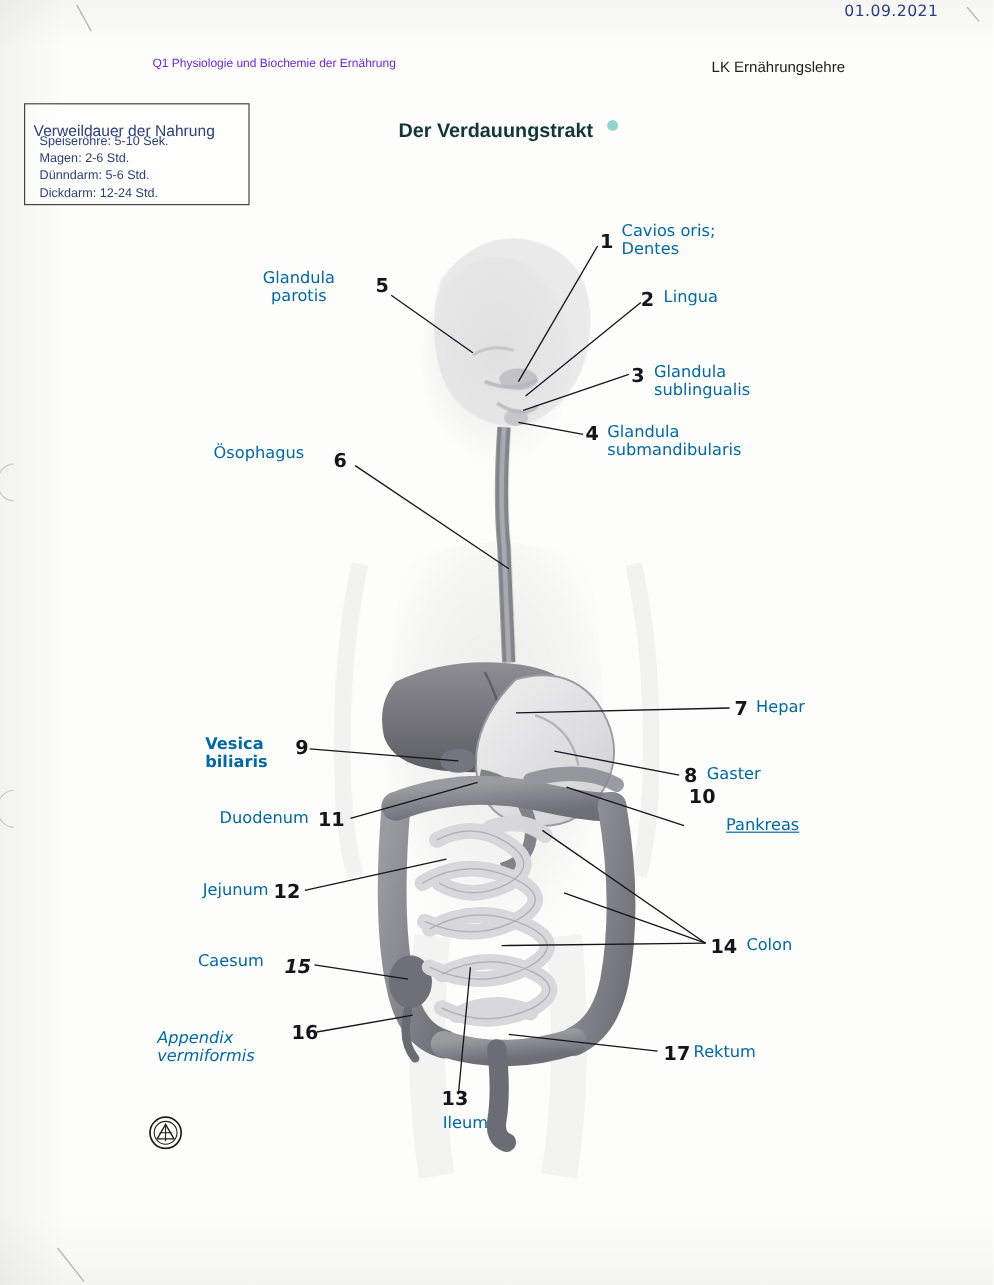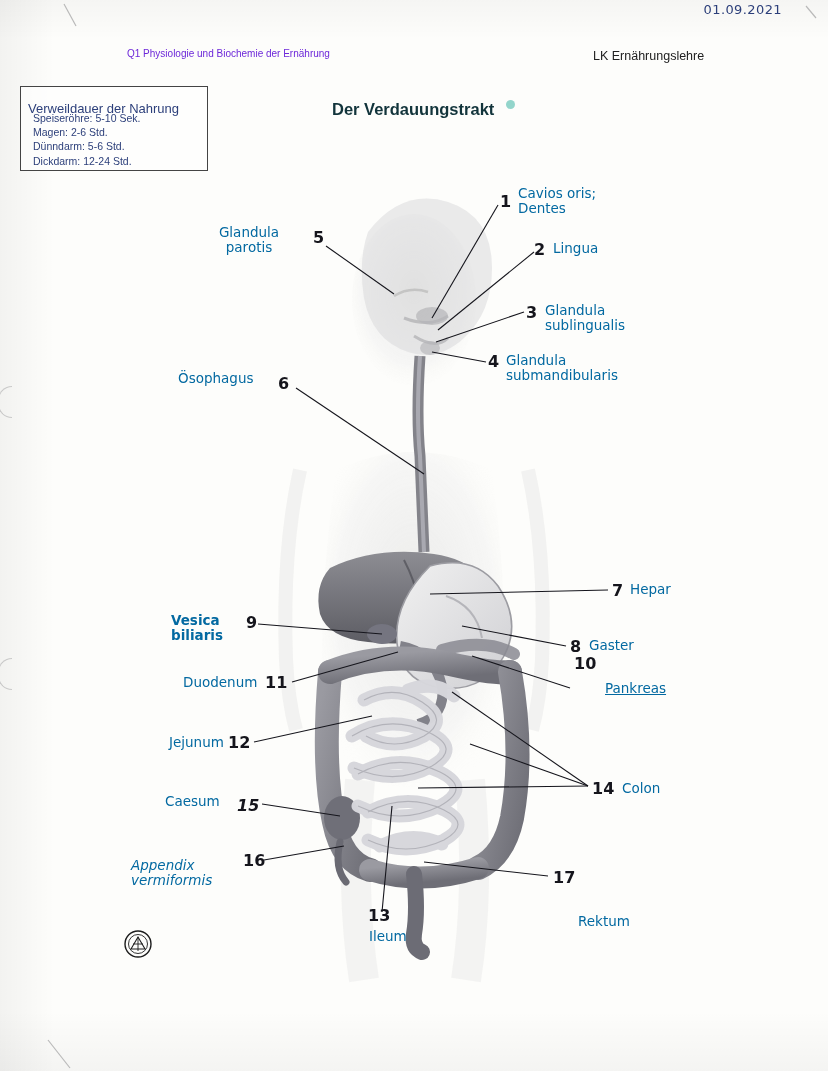--- a/index.html
+++ b/index.html
@@ -369,21 +369,21 @@
   <div class="lbl" style="left:622px; top:781px;">Colon</div>
 
   <div class="num" style="left:237px; top:796px;font-style:italic;">15</div>
   <div class="lbl" style="left:165px; top:794px;">Caesum</div>
 
   <div class="num" style="left:243px; top:851px;">16</div>
   <div class="lbl" style="left:131px; top:858px;font-style:italic;">Appendix
 vermiformis</div>
 
   <div class="num" style="left:553px; top:868px;">17</div>
-  <div class="lbl" style="left:578px; top:870px;margin-top:44px;">Rektum</div>
+  <div class="lbl" style="left:578px; top:870px;">Rektum</div>
 
   <svg id="credit-logo" viewBox="0 0 28 28">
     <circle cx="14" cy="14" r="13" fill="none" stroke="#1d1d1d" stroke-width="1.4"></circle>
     <circle cx="14" cy="14" r="9.5" fill="none" stroke="#1d1d1d" stroke-width="0.9"></circle>
     <path d="M7 19 L14 7 L21 19 Z" fill="none" stroke="#1d1d1d" stroke-width="1.1"></path>
     <path d="M14 7 L14 21 M9 14 L19 14" stroke="#1d1d1d" stroke-width="0.9"></path>
   </svg>
 
 </div>
 

